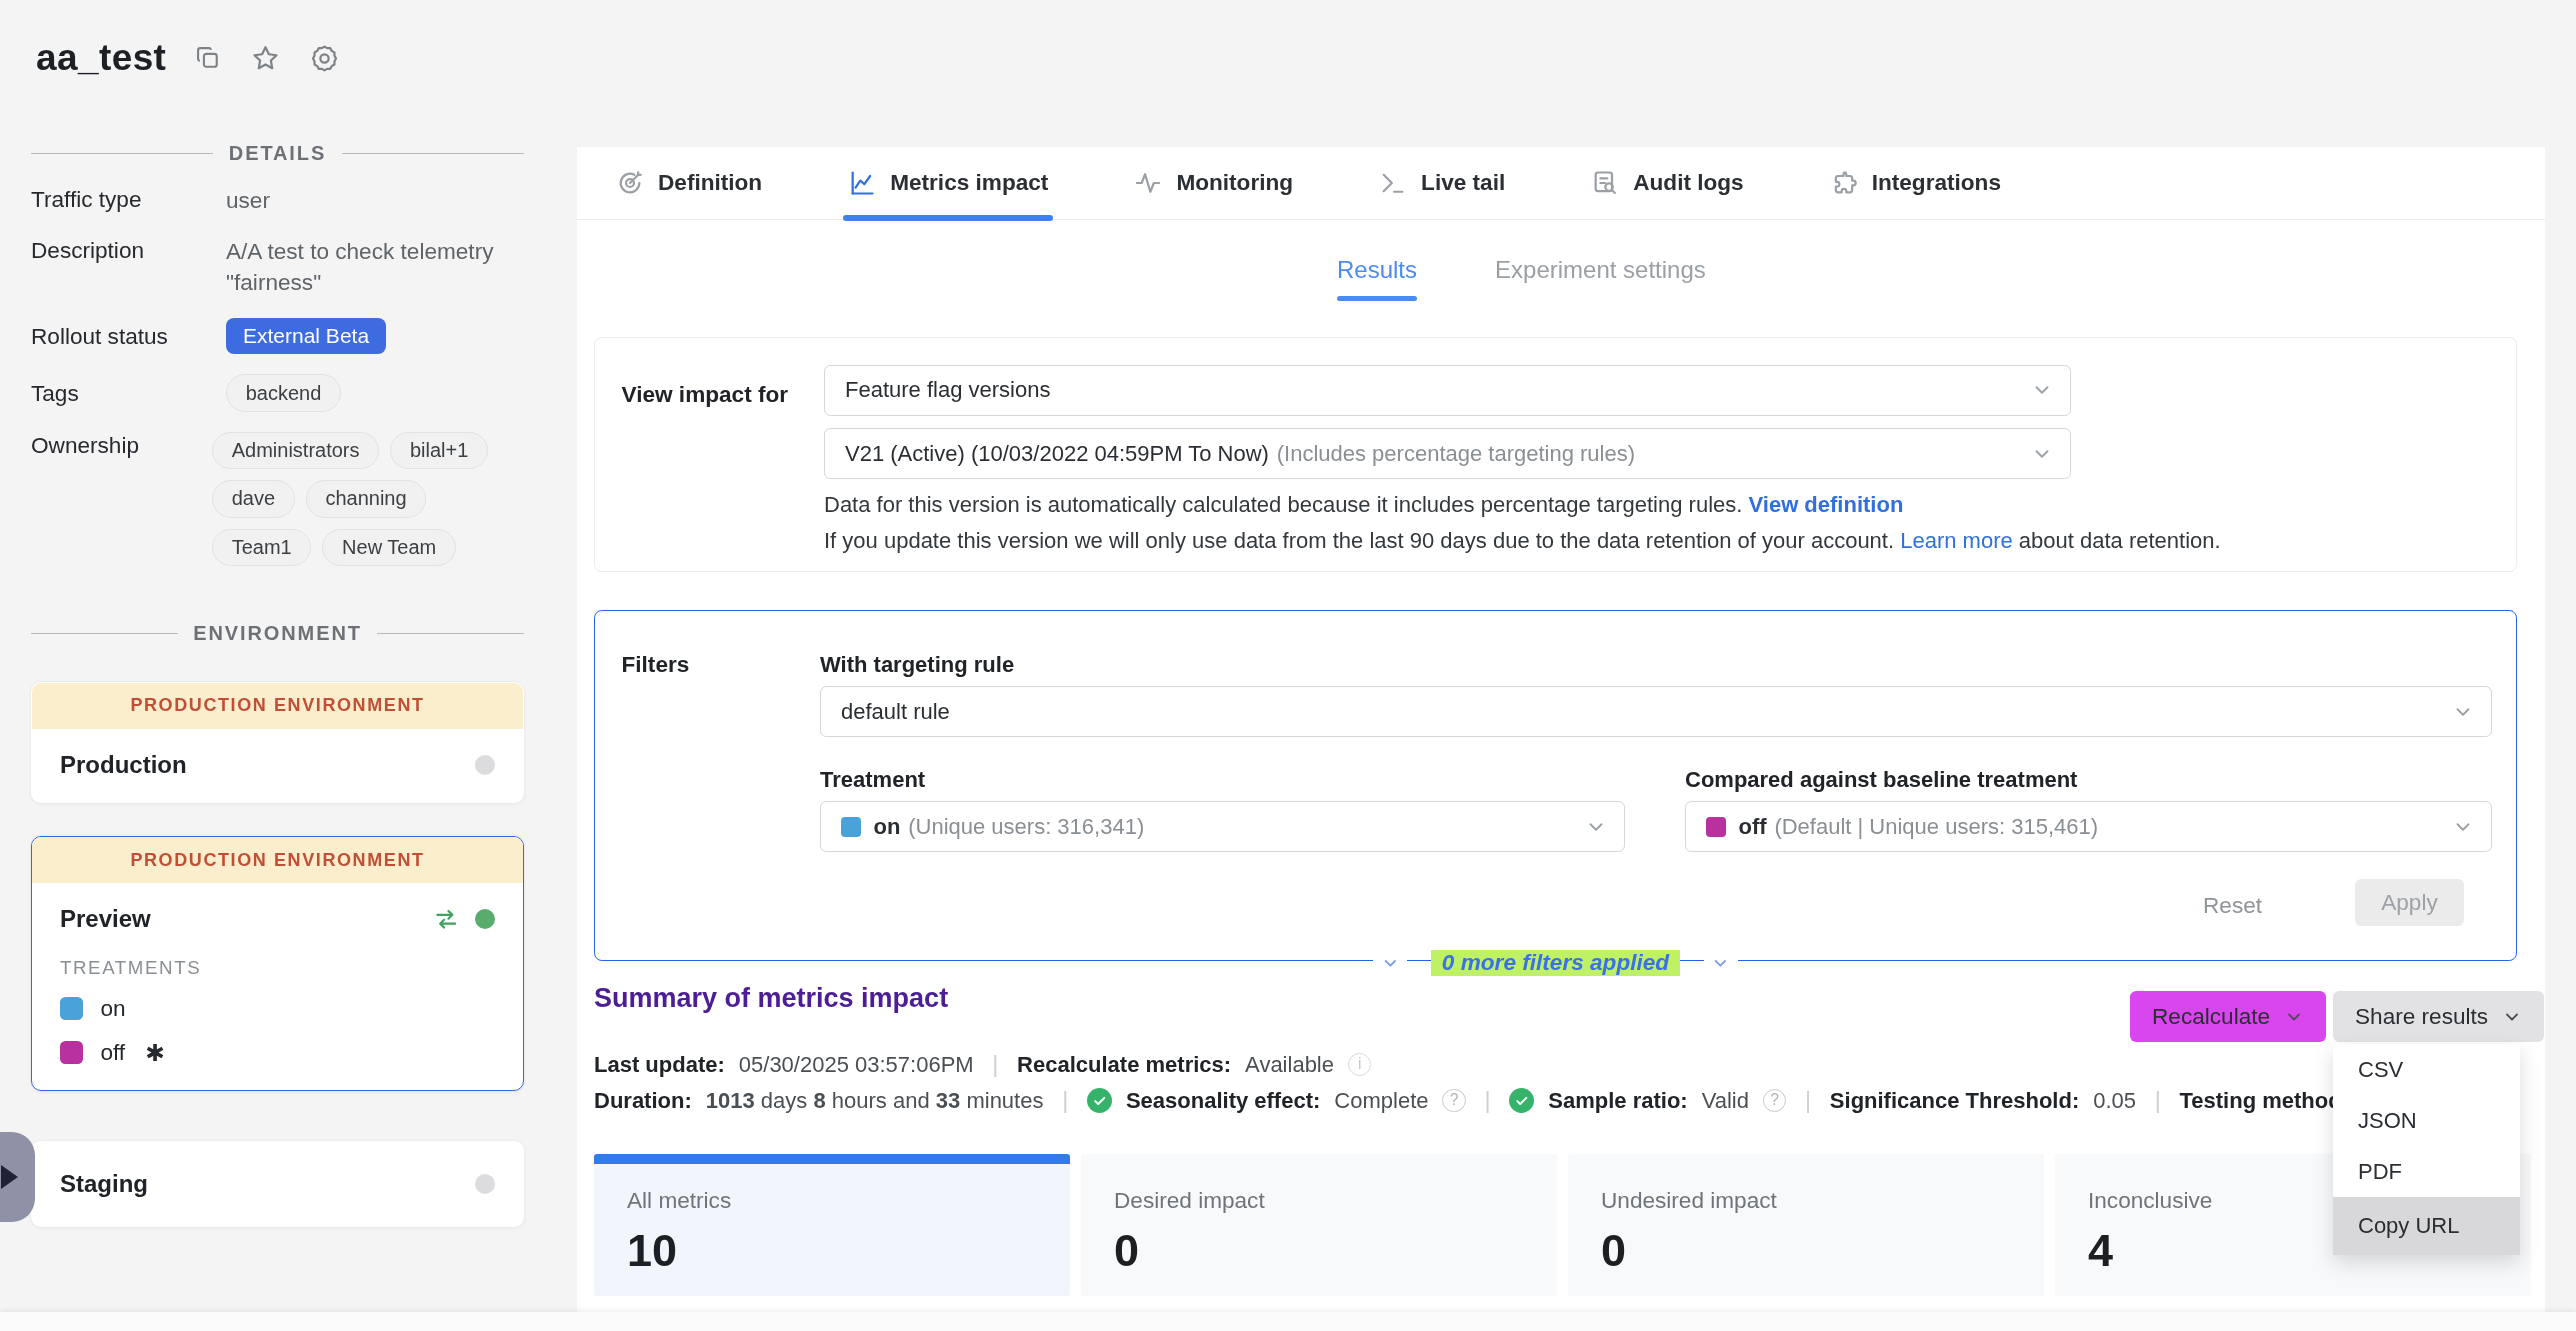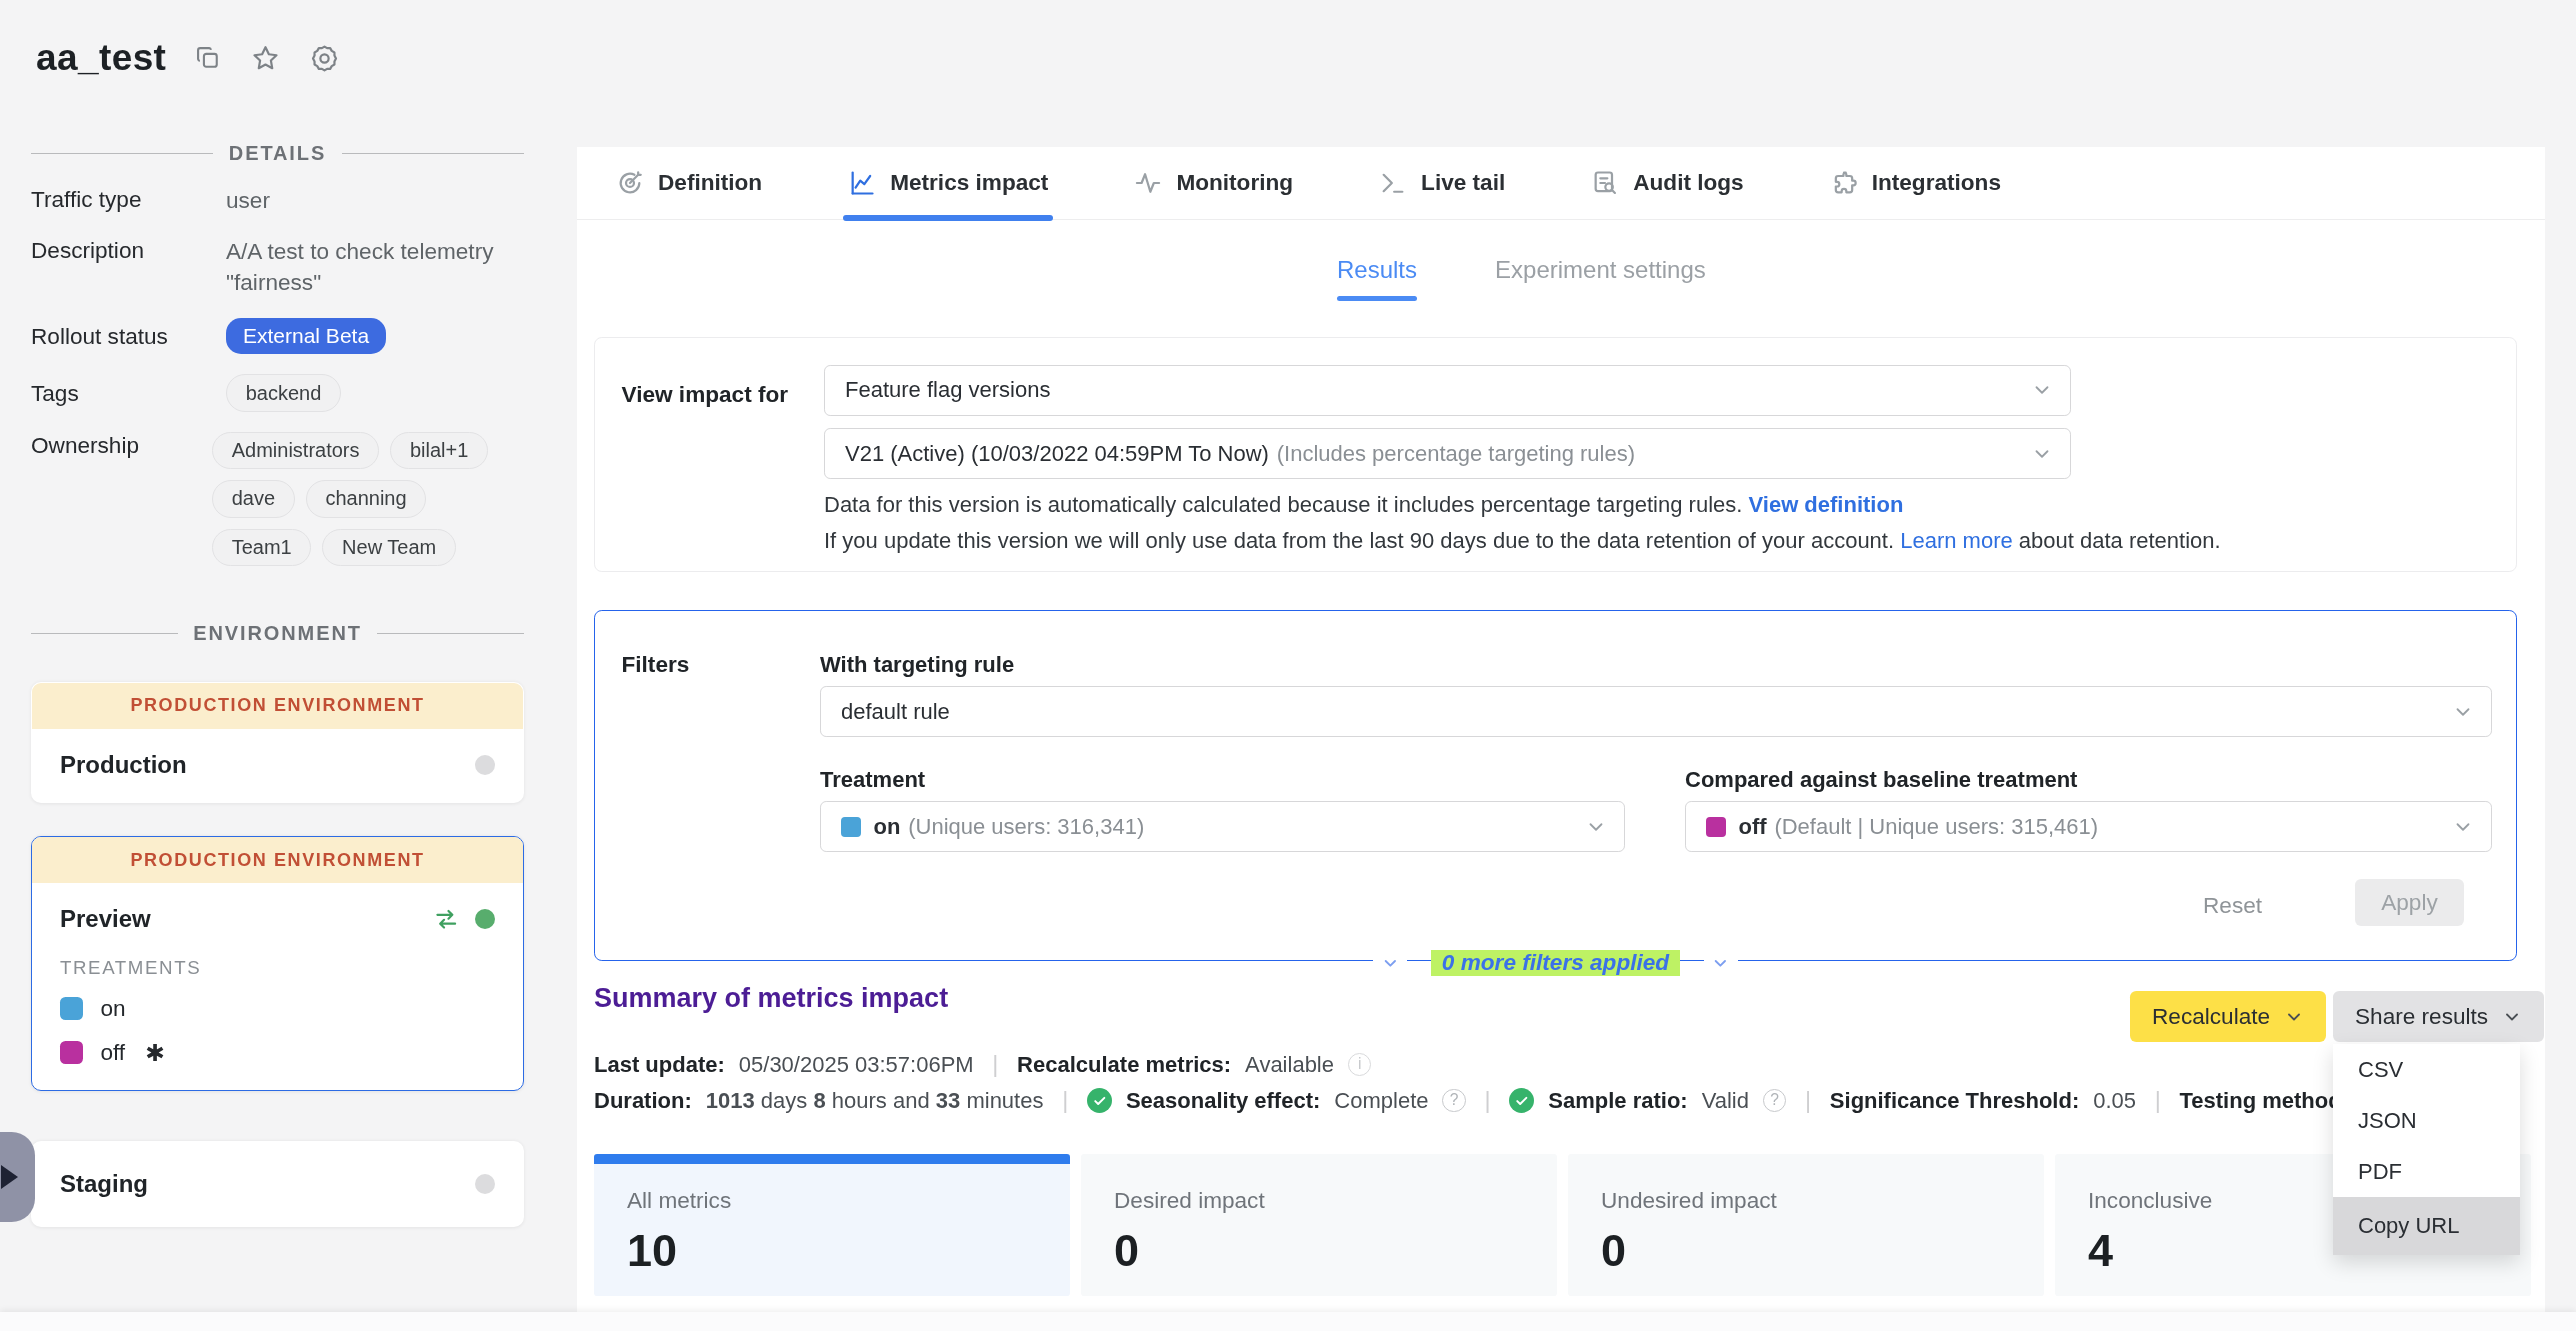--- a/index.html
+++ b/index.html
@@ -13,21 +13,21 @@
 
   
   .sidebar { position:absolute; left:31px; top:142px; width:493px; }
   .section-hdr { display:flex; align-items:center; gap:15.6px; color:#6d7176;
     font-size:20px; font-weight:700; letter-spacing:1.9px; }
   .hline { flex:1; height:1.6px; background:#b9babc; }
   .drow { display:flex; margin-top:20px; align-items:flex-start; }
   .dlabel { width:195px; font-size:22.6px; color:#26292d; padding-top:1.6px; }
   .dval { font-size:22.6px; color:#5f6468; line-height:31px; flex:1; }
   .badge-blue { display:inline-block; background:#3d6be0; color:#fff; font-size:21px;
-    padding:6.2px 17px; border-radius:15px; }
+    padding:6.2px 17px; border-radius:8px; }
   .chips { display:flex; flex-wrap:wrap; gap:11px; max-width:312px; }
   .chip { background:#f1f1f2; border:1.2px solid #e2e2e4; border-radius:20px;
     font-size:20px; color:#3c4043; padding:6.2px 18.7px; white-space:nowrap; }
 
   .env-card { background:#fff; border-radius:10px; box-shadow:0 0.8px 3.9px rgba(0,0,0,.07);
     border:1.6px solid transparent; overflow:hidden; }
   .env-card.selected { border-color:#2c6be4; }
   .env-banner { background:#fbeecd; color:#c14f35; text-align:center; font-size:18px;
     font-weight:700; letter-spacing:1.6px; padding:12.5px 0; }
   .env-body { padding:22px 28px 23.4px 28px; }
@@ -108,21 +108,21 @@
   .meta { position:absolute; left:17px; font-size:22px; color:#4a4f54;
     display:flex; align-items:center; gap:14px; white-space:nowrap; }
   .m1 { top:904px; } .m2 { top:940px; }
   .meta .lab { font-weight:700; color:#202428; }
   .meta .vsep { color:#cfcfd1; font-size:23.4px; padding:0 4.7px; }
   .ck { width:25px; height:25px; border-radius:50%; background:#36b36b; display:inline-flex;
     align-items:center; justify-content:center; flex:none; }
   .qi { width:23.4px; height:23.4px; border-radius:50%; border:1.6px solid #c7c9cc; color:#b0b4b8;
     font-size:15.6px; display:inline-flex; align-items:center; justify-content:center; flex:none; }
 
-  .btn { background:#fde047; border:none; border-radius:6.2px; height:51px; font-size:22.6px;
+  .btn { background:#d946ef; border:none; border-radius:6.2px; height:51px; font-size:22.6px;
     color:#2a2e33; display:inline-flex; align-items:center; gap:14px; padding:0 22px;
     cursor:pointer; font-family:inherit; }
   .recalc-btn { position:absolute; left:1553px; top:844px; }
   .share-btn { position:absolute; left:1756px; top:844px; background:#e2e2e4; }
 
   .share-menu { position:absolute; left:1756px; top:897px; width:187px; background:#fff;
     box-shadow:0 7.8px 20px rgba(0,0,0,.14); z-index:30; }
   .menu-item { height:51px; display:flex; align-items:center; padding-left:25px;
     font-size:22px; color:#2a2e33; cursor:pointer; }
   .menu-item.hl { background:#d8d8da; height:58px; }

